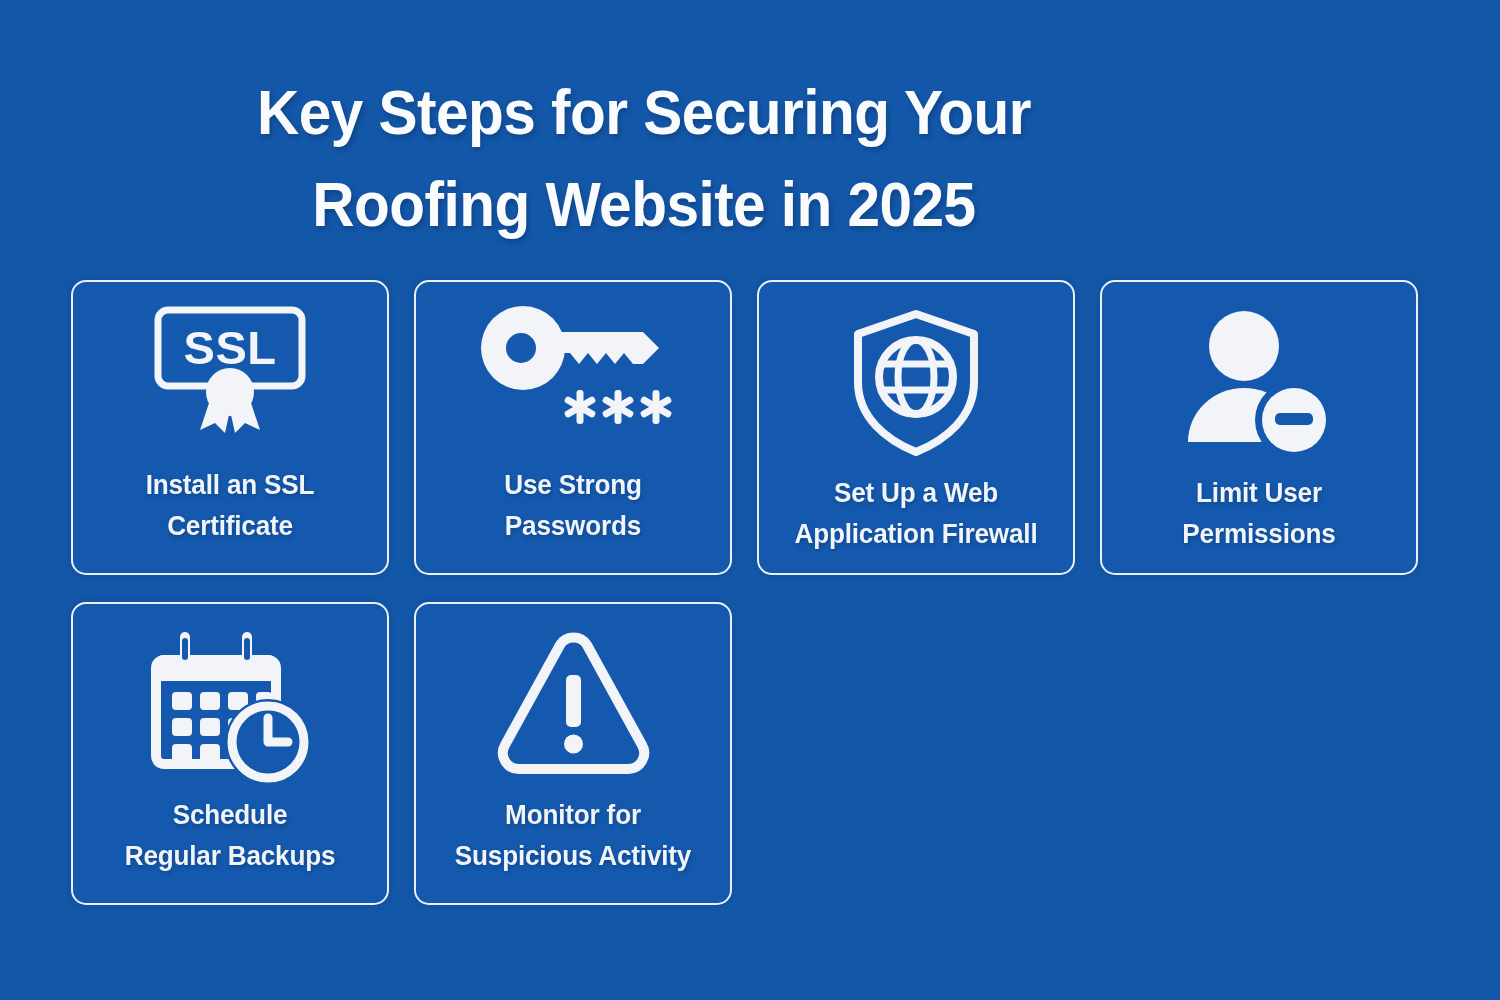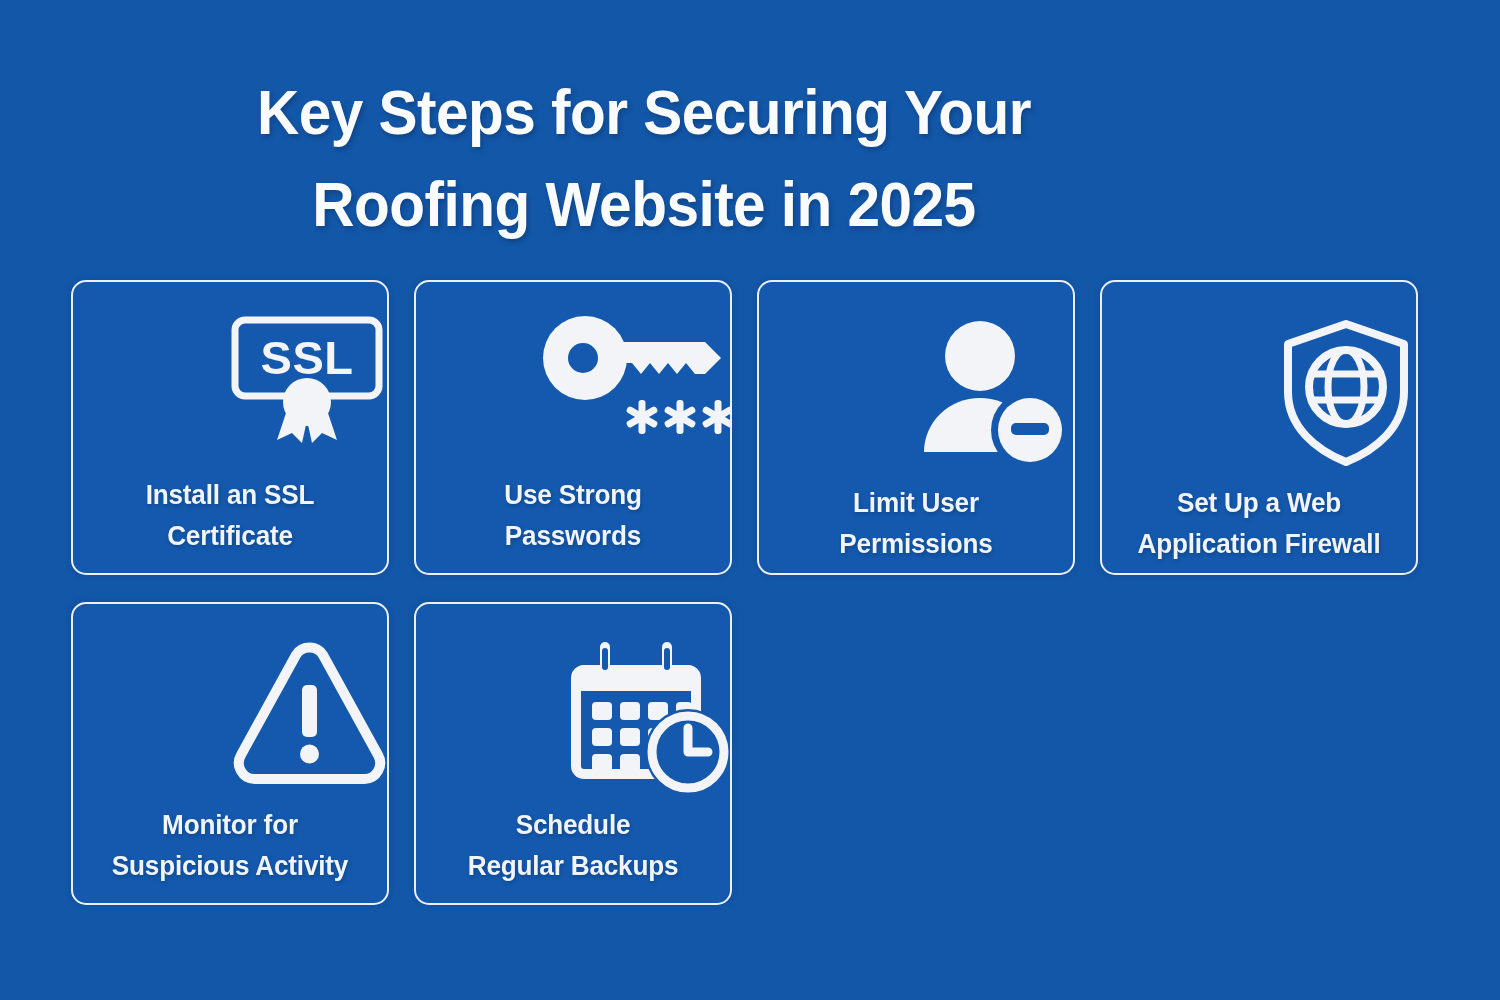--- a/index.html
+++ b/index.html
@@ -68,23 +68,22 @@
     flex-direction: column;
     align-items: center;
     overflow: hidden;
   }
 
   .icon-wrap {
     width: 100%;
     height: 182px;
     display: flex;
     align-items: center;
-    justify-content: flex-end;
+    justify-content: center;
     padding-top: 8px;
-    margin-top: 10px;
   }
 
   .card.row2 .icon-wrap {
     height: 190px;
     padding-top: 12px;
   }
 
   .card-label {
     width: 100%;
     padding: 0 8px;
@@ -178,66 +177,52 @@
         </svg>
       </div>
       <div class="card-label">
         <span class="lbl-line">Use Strong</span>
         <span class="lbl-line">Passwords</span>
       </div>
     </div>
 
     <div class="card row2">
       <div class="icon-wrap">
-        <svg width="155" height="150" viewBox="0 0 155 150" aria-hidden="true">
-
-          <circle class="ico-fill" cx="62" cy="38" r="35"></circle>
-
-          <path class="ico-fill" d="M6 134 a56 54 0 0 1 112 0 z"></path>
-
-          <circle class="ico-neg" cx="112" cy="112" r="39"></circle>
-          <circle class="ico-fill" cx="112" cy="112" r="32"></circle>
-          <rect class="ico-neg" x="93" y="105" width="38" height="12" rx="5"></rect>
-        </svg>
-      </div>
-      <div class="card-label">
-        <span class="lbl-line">Limit User</span>
-        <span class="lbl-line">Permissions</span>
-      </div>
-    </div>
-
-    <div class="card row2">
-      <div class="icon-wrap">
         <svg width="140" height="150" viewBox="0 0 140 150" aria-hidden="true">
 
           <path class="ico-stroke" d="M70 6 L128 26 V74 c0 35 -28 58 -58 70 c-30 -12 -58 -35 -58 -70 V26 Z" stroke-width="8" stroke-linejoin="round"></path>
 
           <circle class="ico-stroke" cx="70" cy="69" r="37" stroke-width="8"></circle>
           <ellipse class="ico-stroke" cx="70" cy="69" rx="18" ry="37" stroke-width="7"></ellipse>
           <path class="ico-stroke" d="M35 56 H105" stroke-width="7"></path>
           <path class="ico-stroke" d="M35 82 H105" stroke-width="7"></path>
         </svg>
       </div>
       <div class="card-label">
         <span class="lbl-line">Set Up a Web</span>
         <span class="lbl-line">Application Firewall</span>
       </div>
     </div>
 
     <div class="card row2">
       <div class="icon-wrap">
-        <svg width="155" height="145" viewBox="0 0 155 145" aria-hidden="true">
-          <path class="ico-stroke" d="M64 12 a16 16 0 0 1 27 0 L146 112 a16 16 0 0 1 -13.5 24 H22.5 A16 16 0 0 1 9 112 Z" stroke-width="10" stroke-linejoin="round"></path>
-          <rect class="ico-fill" x="70" y="42" width="15" height="52" rx="5"></rect>
-          <circle class="ico-fill" cx="77.5" cy="111" r="9.5"></circle>
-        </svg>
-      </div>
-      <div class="card-label">
-        <span class="lbl-line">Monitor for</span>
-        <span class="lbl-line">Suspicious Activity</span>
+        <svg width="155" height="150" viewBox="0 0 155 150" aria-hidden="true">
+
+          <circle class="ico-fill" cx="62" cy="38" r="35"></circle>
+
+          <path class="ico-fill" d="M6 134 a56 54 0 0 1 112 0 z"></path>
+
+          <circle class="ico-neg" cx="112" cy="112" r="39"></circle>
+          <circle class="ico-fill" cx="112" cy="112" r="32"></circle>
+          <rect class="ico-neg" x="93" y="105" width="38" height="12" rx="5"></rect>
+        </svg>
+      </div>
+      <div class="card-label">
+        <span class="lbl-line">Limit User</span>
+        <span class="lbl-line">Permissions</span>
       </div>
     </div>
 
     <div class="card row2">
       <div class="icon-wrap">
         <svg width="160" height="150" viewBox="0 0 160 150" aria-hidden="true">
 
           <rect class="ico-fill" x="30" y="2" width="10" height="32" rx="5"></rect>
           <rect class="ico-fill" x="92" y="2" width="10" height="32" rx="5"></rect>
 
@@ -264,14 +249,28 @@
           <circle class="ico-stroke" cx="118" cy="112" r="36" stroke-width="9"></circle>
           <path class="ico-stroke" d="M118 88 V112 h20" stroke-width="9" stroke-linecap="round" stroke-linejoin="round"></path>
         </svg>
       </div>
       <div class="card-label">
         <span class="lbl-line">Schedule</span>
         <span class="lbl-line">Regular Backups</span>
       </div>
     </div>
 
+    <div class="card row2">
+      <div class="icon-wrap">
+        <svg width="155" height="145" viewBox="0 0 155 145" aria-hidden="true">
+          <path class="ico-stroke" d="M64 12 a16 16 0 0 1 27 0 L146 112 a16 16 0 0 1 -13.5 24 H22.5 A16 16 0 0 1 9 112 Z" stroke-width="10" stroke-linejoin="round"></path>
+          <rect class="ico-fill" x="70" y="42" width="15" height="52" rx="5"></rect>
+          <circle class="ico-fill" cx="77.5" cy="111" r="9.5"></circle>
+        </svg>
+      </div>
+      <div class="card-label">
+        <span class="lbl-line">Monitor for</span>
+        <span class="lbl-line">Suspicious Activity</span>
+      </div>
+    </div>
+
   </div>
 </div>
 
 </body></html>

